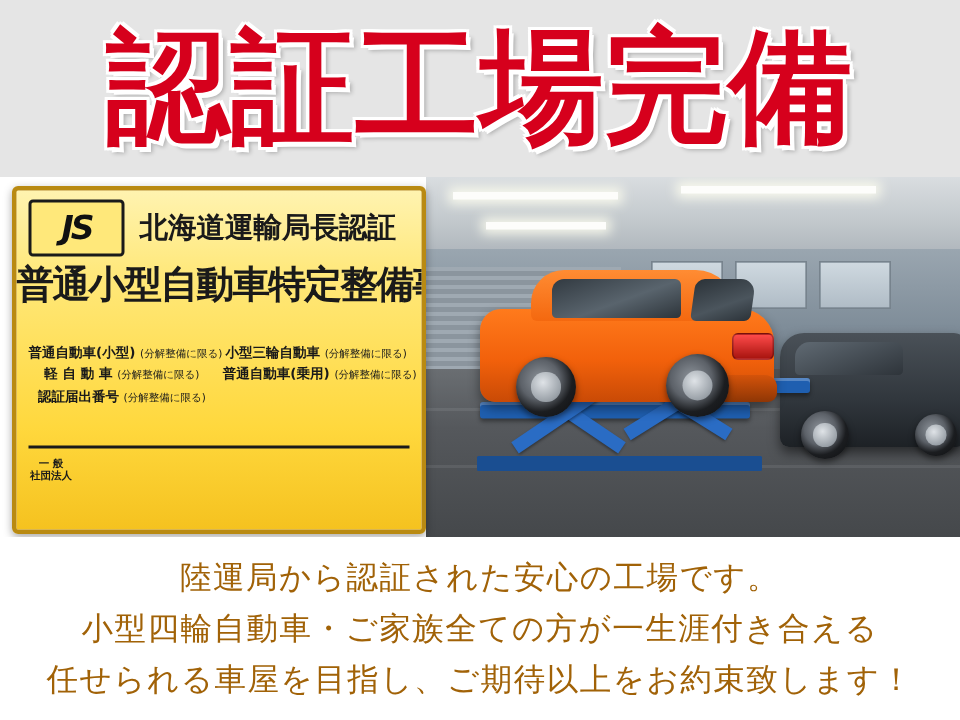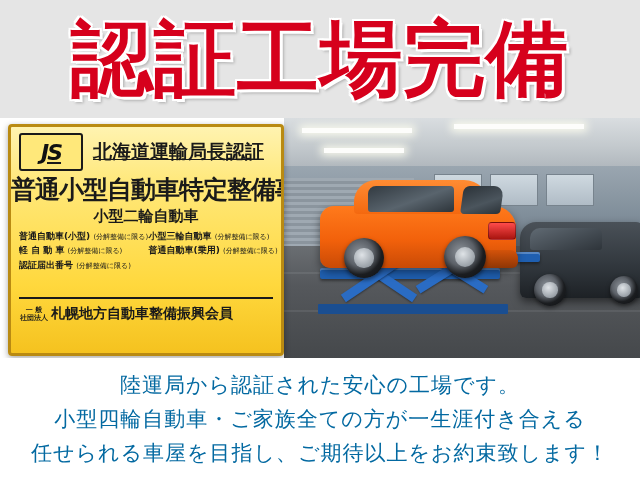--- a/index.html
+++ b/index.html
@@ -170,21 +170,21 @@
     background: linear-gradient(180deg, #fff3b0 0%, #ffe87a 25%, #ffd83d 70%, #f5c21f 100%);
     border: 3px solid #b98a12;
     border-radius: 4px;
     box-shadow: 0 2px 6px rgba(0,0,0,0.35);
     overflow: hidden;
     font-family: "DejaVu Sans", sans-serif;
     color: #1a1a1a;
   }
   .plate-top {
     position: absolute; left: 0; top: 4px; width: 270px; height: 42px;
-    display: flex; align-items: center; text-decoration: underline;
+    display: flex; align-items: center;
   }
   .js-logo {
     position: relative;
     width: 60px; height: 34px; margin-left: 8px;
     border: 2px solid #1a1a1a;
     border-radius: 3px;
     background: #ffe87a;
     display: flex; align-items: center; justify-content: center;
     font-weight: bold; font-style: italic; font-size: 22px; color: #111;
     letter-spacing: -2px;
@@ -218,20 +218,21 @@
     display: flex;
     justify-content: space-between;
     margin-bottom: 3px;
   }
   .plate-grid .cell {
     width: 49%;
     font-size: 9px;
     font-weight: bold;
     white-space: nowrap;
     line-height: 1.25;
+    text-align: center;
   }
   .plate-grid .cell .small {
     font-size: 7px;
     font-weight: normal;
   }
   .plate-rule {
     position: absolute; left: 8px; top: 170px; width: 254px; height: 2px;
     background: #1a1a1a;
   }
   .plate-bottom {
@@ -270,21 +271,21 @@
     background: #ffffff;
     display: flex;
     flex-direction: column;
     align-items: center;
     justify-content: center;
     gap: 6px;
   }
   .bottom-line {
     font-family: "DejaVu Sans", sans-serif;
     font-size: 21px;
-    color: #0369a1;
+    color: #a16207;
     letter-spacing: 1px;
     white-space: nowrap;
   }
 </style>
 </head>
 <body>
 
 <div id="shot">
 
   <div class="banner">
@@ -331,21 +332,20 @@
       <div class="wheel" style="left:132px; top:58px; width:42px; height:42px;"></div>
     </div>
   </div>
 
   <div class="plate">
     <div class="plate-top">
       <div class="js-logo">JS</div>
       <div class="plate-auth">北海道運輸局長認証</div>
     </div>
     <div class="plate-main">普通小型自動車特定整備事業</div>
-    <div class="plate-sub">小型二輪自動車</div>
 
     <div class="plate-grid">
       <div class="row">
         <div class="cell">
           <span>普通自動車(小型)</span>
           <span class="small">(分解整備に限る)</span>
         </div>
         <div class="cell">
           <span>小型三輪自動車</span>
           <span class="small">(分解整備に限る)</span>
@@ -367,21 +367,20 @@
           <span class="small">(分解整備に限る)</span>
         </div>
         <div class="cell"></div>
       </div>
     </div>
 
     <div class="plate-rule"></div>
 
     <div class="plate-bottom">
       <div class="assoc">一 般<br>社団法人</div>
-      <div class="assoc-name">札幌地方自動車整備振興会員</div>
     </div>
 
   </div>
 
   <div class="bottom">
     <div class="bottom-line">陸運局から認証された安心の工場です。</div>
     <div class="bottom-line">小型四輪自動車・ご家族全ての方が一生涯付き合える</div>
     <div class="bottom-line">任せられる車屋を目指し、ご期待以上をお約束致します！</div>
   </div>
 

